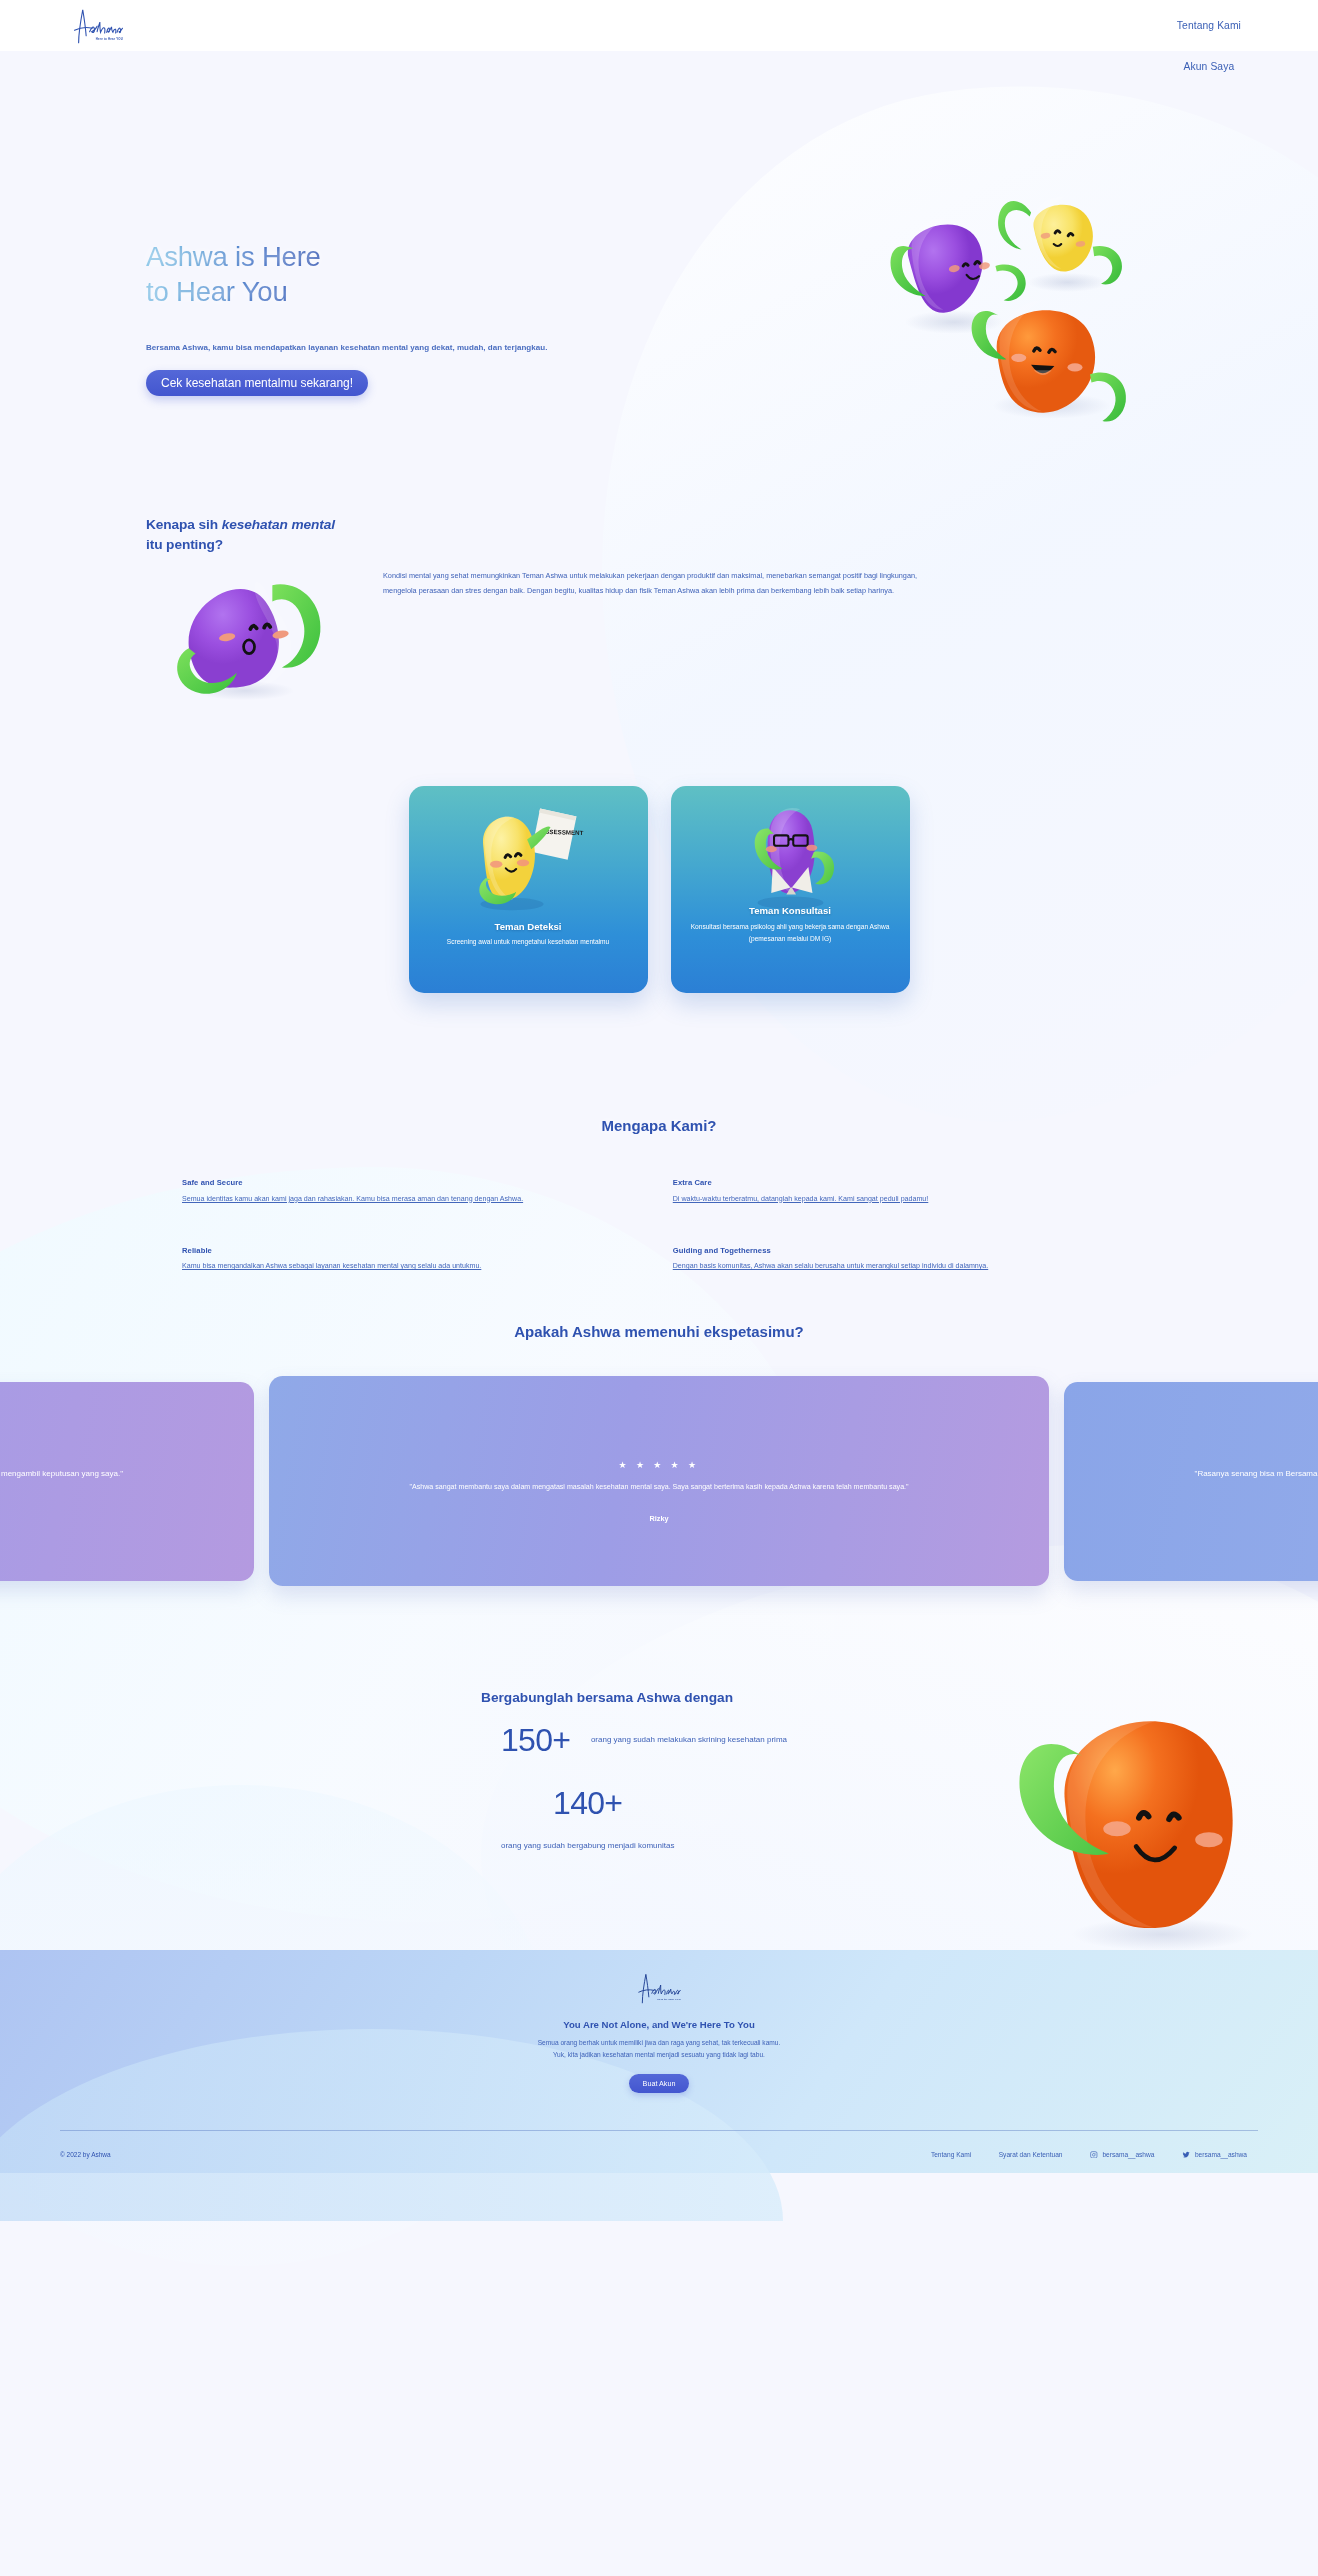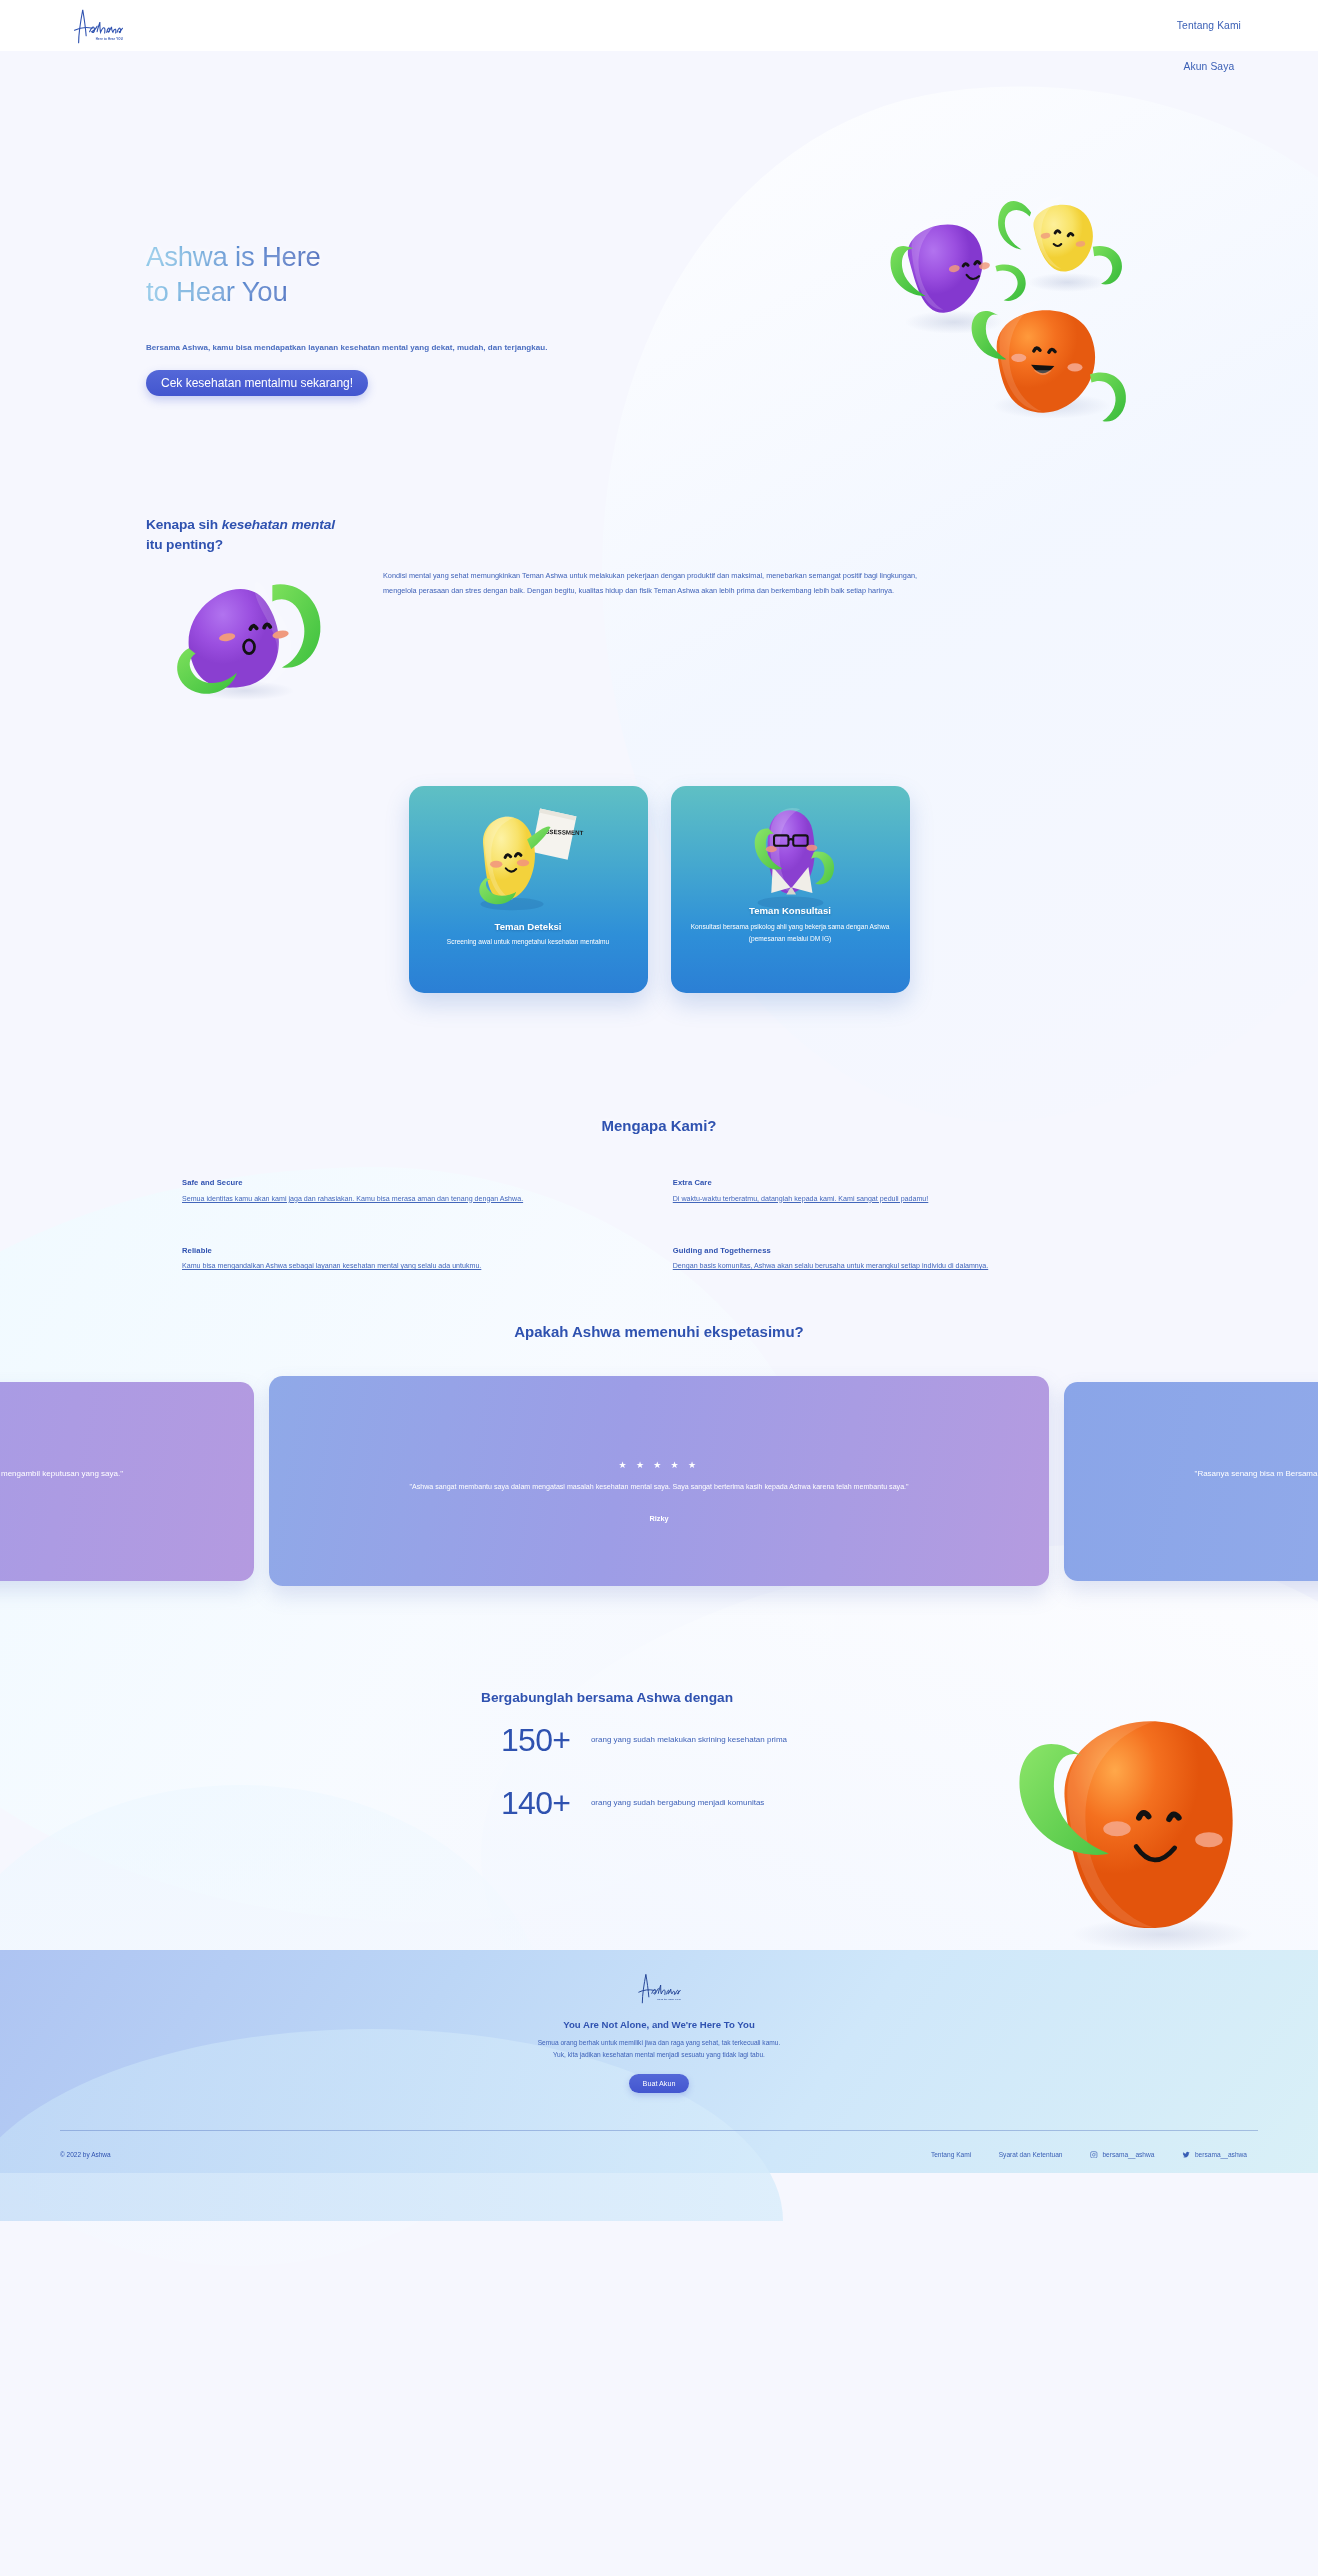--- a/index.html
+++ b/index.html
@@ -98,21 +98,21 @@
              line-height:1.95; font-weight:400; }
   .t-name { text-align:center; margin-top:19px; font-size:7.3px; font-weight:700; }
   .side-quote { font-size:8px; line-height:1.85; text-align:center; padding-top:85px; }
 
   
   .stats { position:relative; z-index:5; margin-top:76px; height:288px; }
   .stats-title { position:absolute; left:481px; top:27.5px; font-size:13.7px; font-weight:700;
                  color:#2f52b0; text-shadow:0 0 9.6px rgba(255,255,255,.9); }
   .stat-row { position:absolute; display:flex; align-items:center; gap:20.6px; }
   .stat-row.r1 { left:501px; top:62px; }
-  .stat-row.r2 { left:501px; top:125px; }
+  .stat-row.r2 { left:501px; top:125px;flex-direction:column; }
   .stat-num { font-size:32px; font-weight:400; color:#2f52b0; line-height:1; letter-spacing:-0.7px; }
   .stat-lbl { font-size:8px; line-height:1.6; color:#3f62b8; font-weight:400; }
   .stats-art { position:absolute; left:999px; top:20.6px; width:295px; height:275px; }
 
   
   .footer { position:relative; z-index:6; height:223px;
             background:linear-gradient(125deg,#aec4f2 0%, #bcd6f6 32%, #cfe7fa 62%, #d9f0f7 100%); }
   .footer-wave { position:absolute; left:-41px; bottom:-48px; width:824px; height:192px;
                  background:linear-gradient(90deg,#c2dcf7 0%, #d6ecfb 100%);
                  border-radius:50% 50% 0 0 / 100% 100% 0 0; opacity:.75; }

